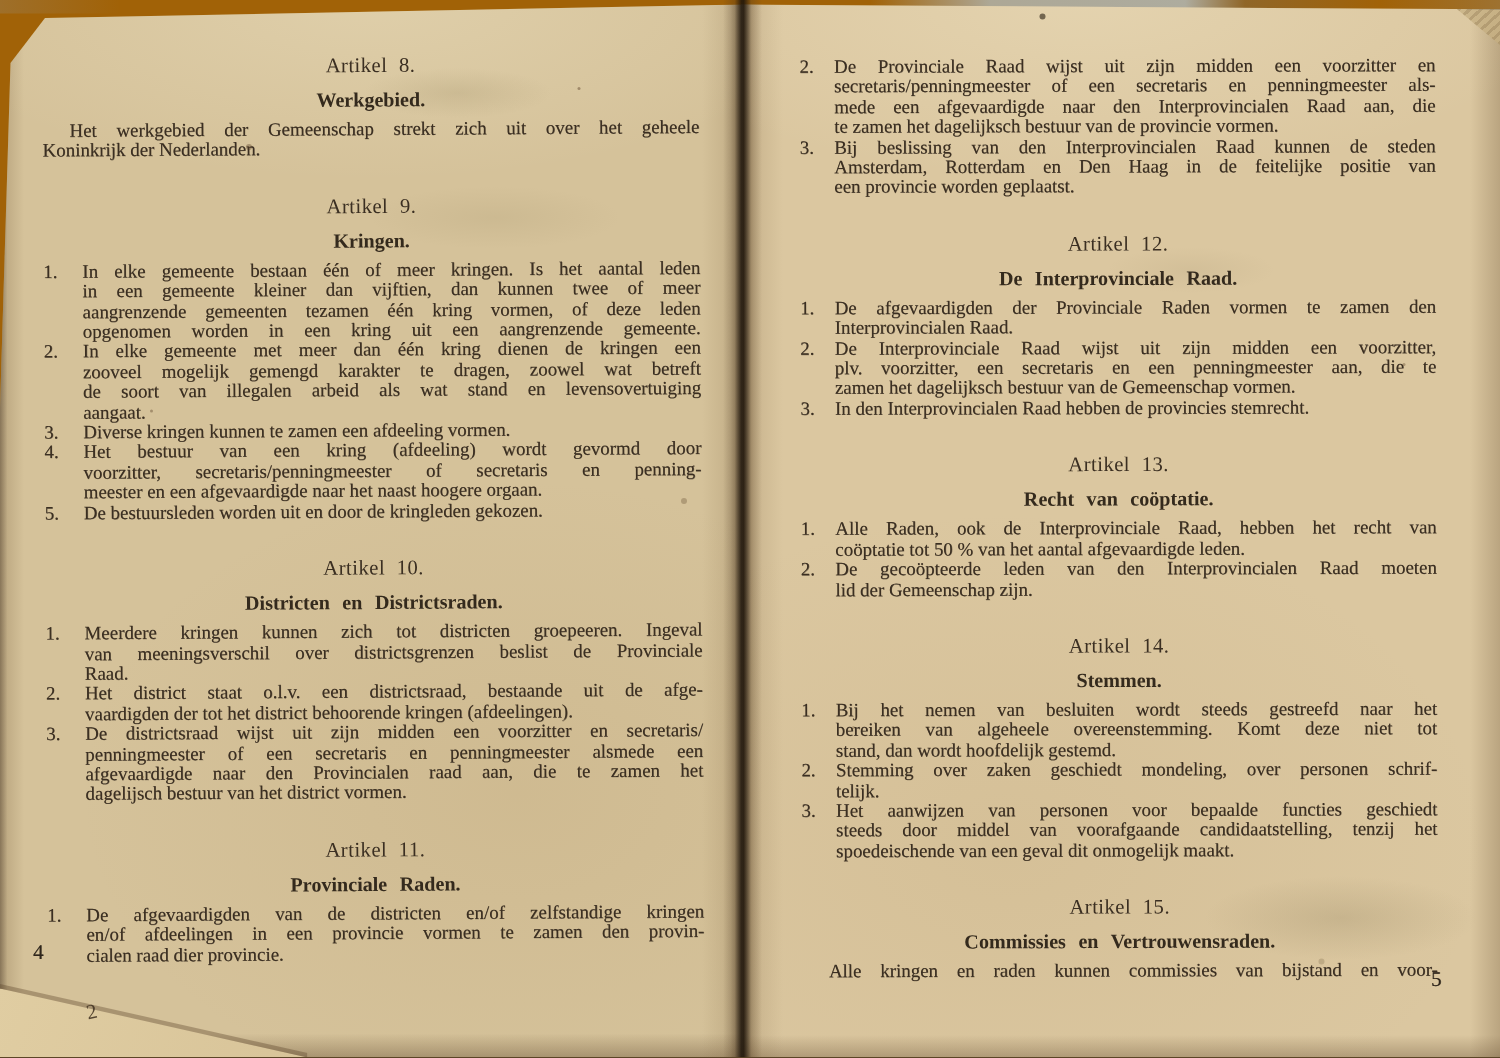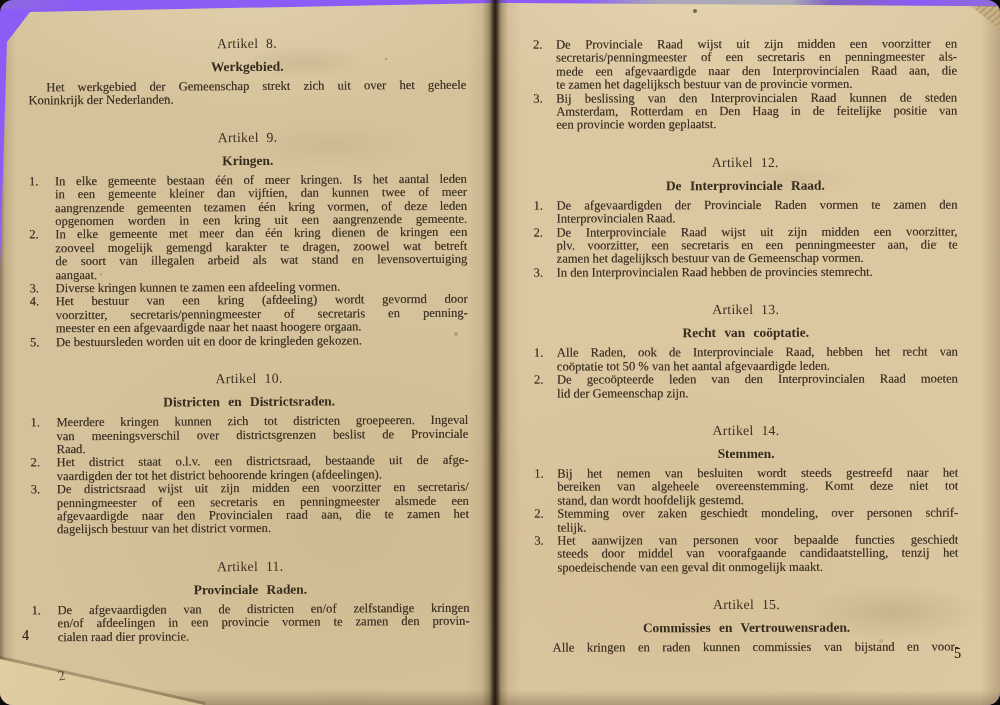--- a/index.html
+++ b/index.html
@@ -1,20 +1,19 @@
 <!DOCTYPE html>
 <html><head>
 <meta charset="utf-8">
 <style>
   html,body{margin:0;padding:0;background:#0d0b09;}
   #stage{
     position:relative;width:1000px;height:705px;overflow:hidden;
-    background:#8b5cf6;
+    background:#a16207;
     font-family:"Liberation Serif","DejaVu Serif",serif;
-    border-radius:13px;
   }
   
   .lid-glint{
     position:absolute;top:0;left:0;right:0;height:9px;
     background:linear-gradient(90deg,
       rgba(150,150,145,.25) 0%, rgba(40,35,30,0) 8%,
       rgba(40,35,30,0) 58%, rgba(175,180,175,.85) 66%,
       rgba(175,180,175,.9) 79%, rgba(110,108,100,.35) 83%,
       rgba(40,35,30,0) 92%, rgba(150,150,145,.3) 100%);
   }

